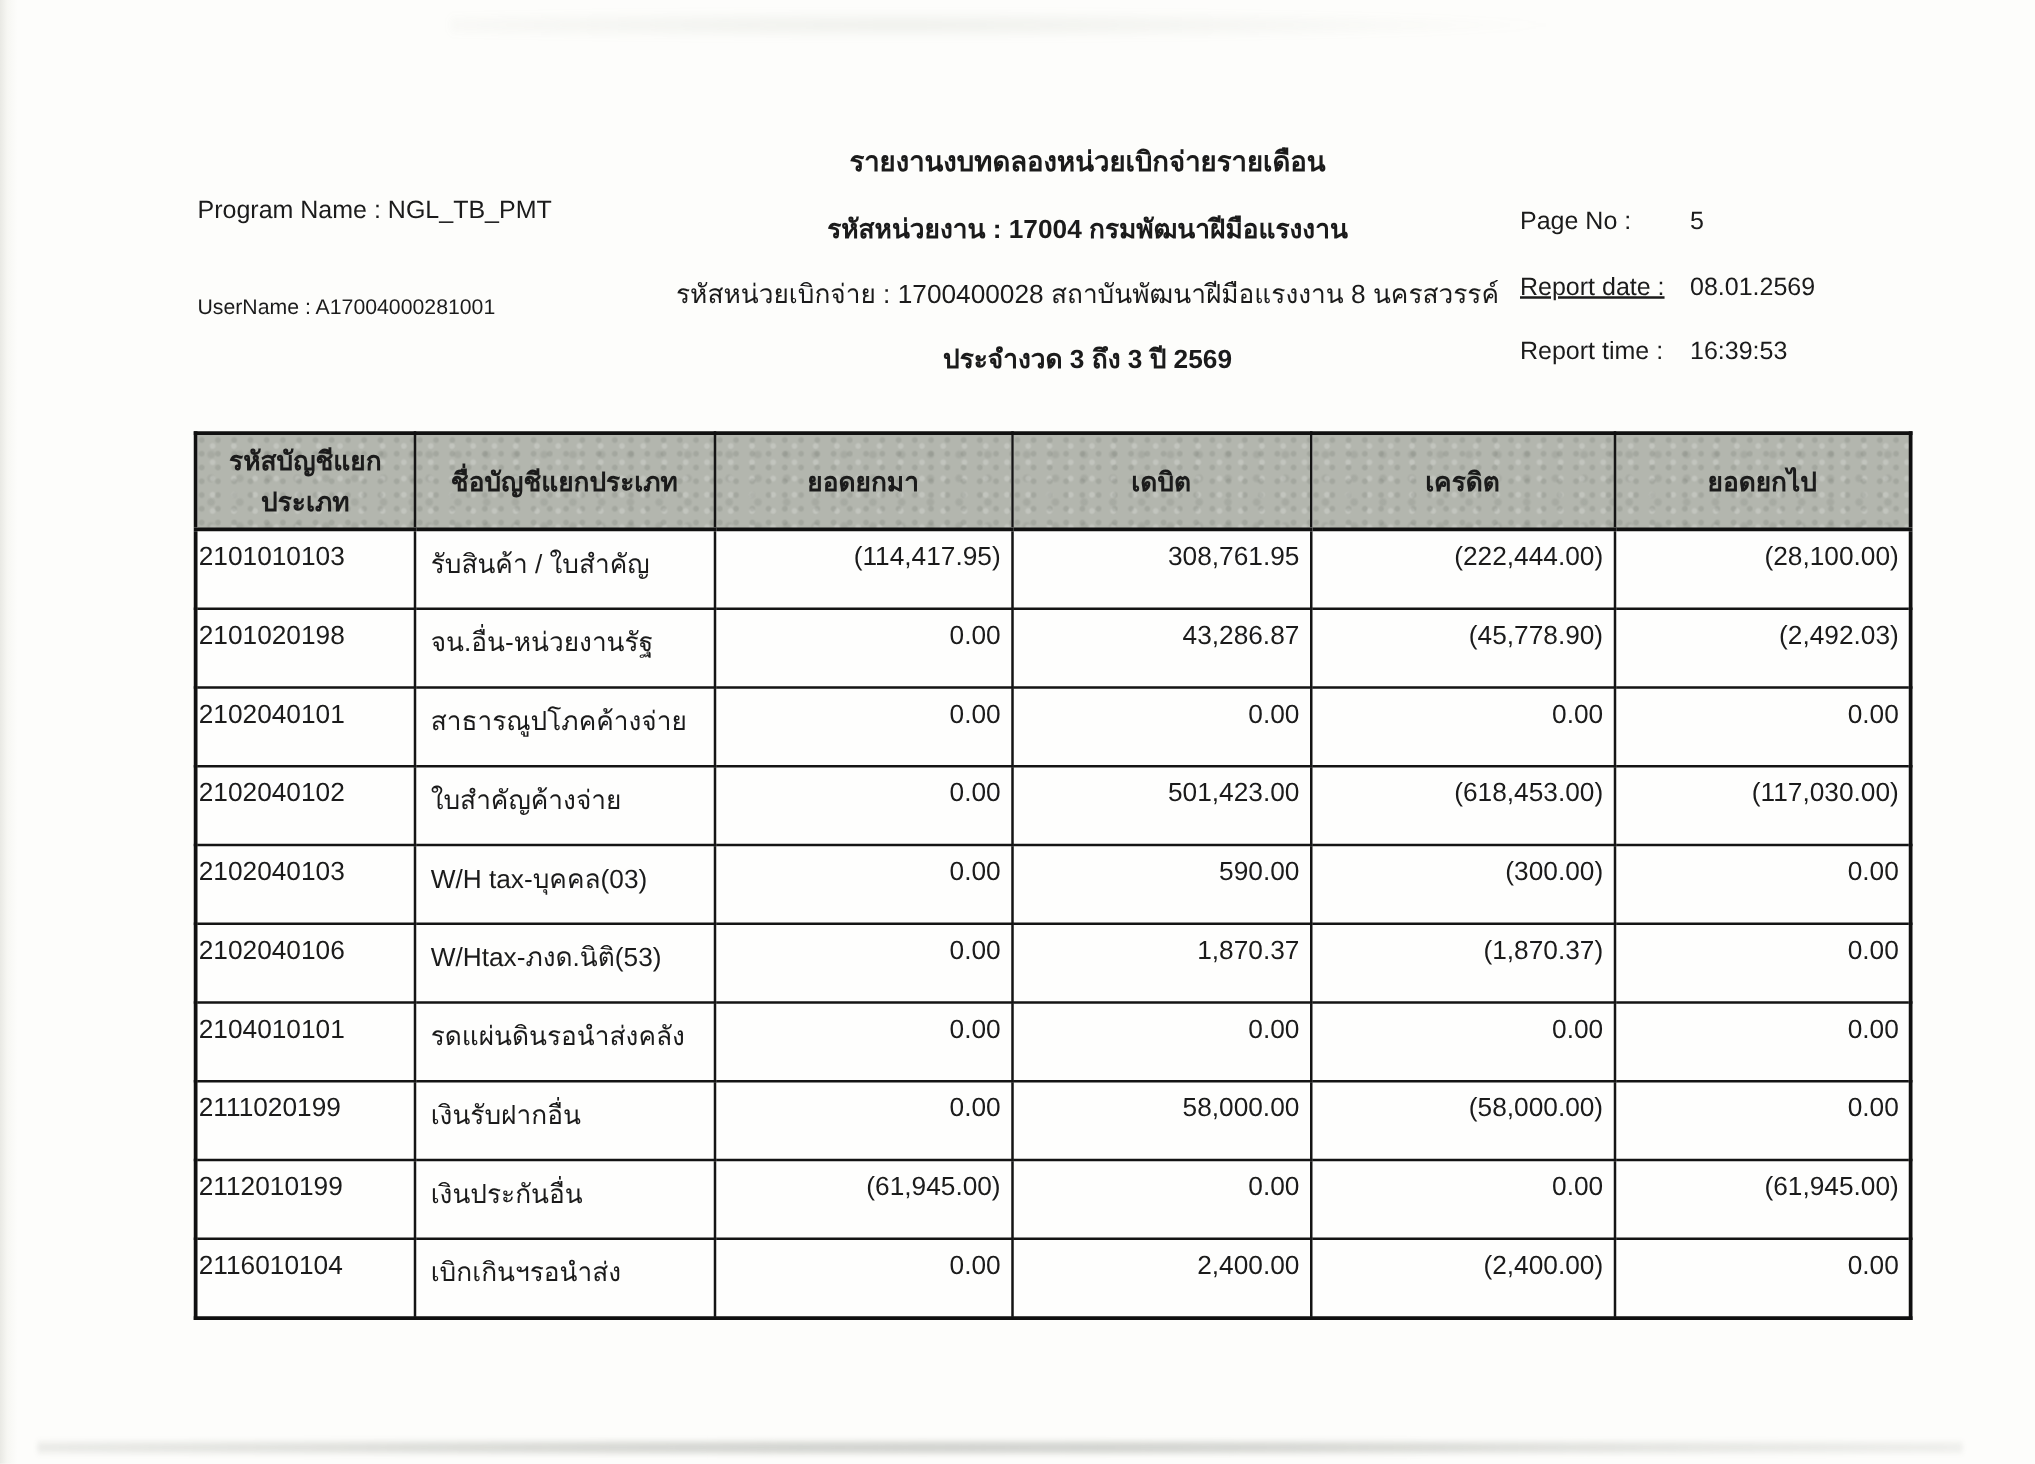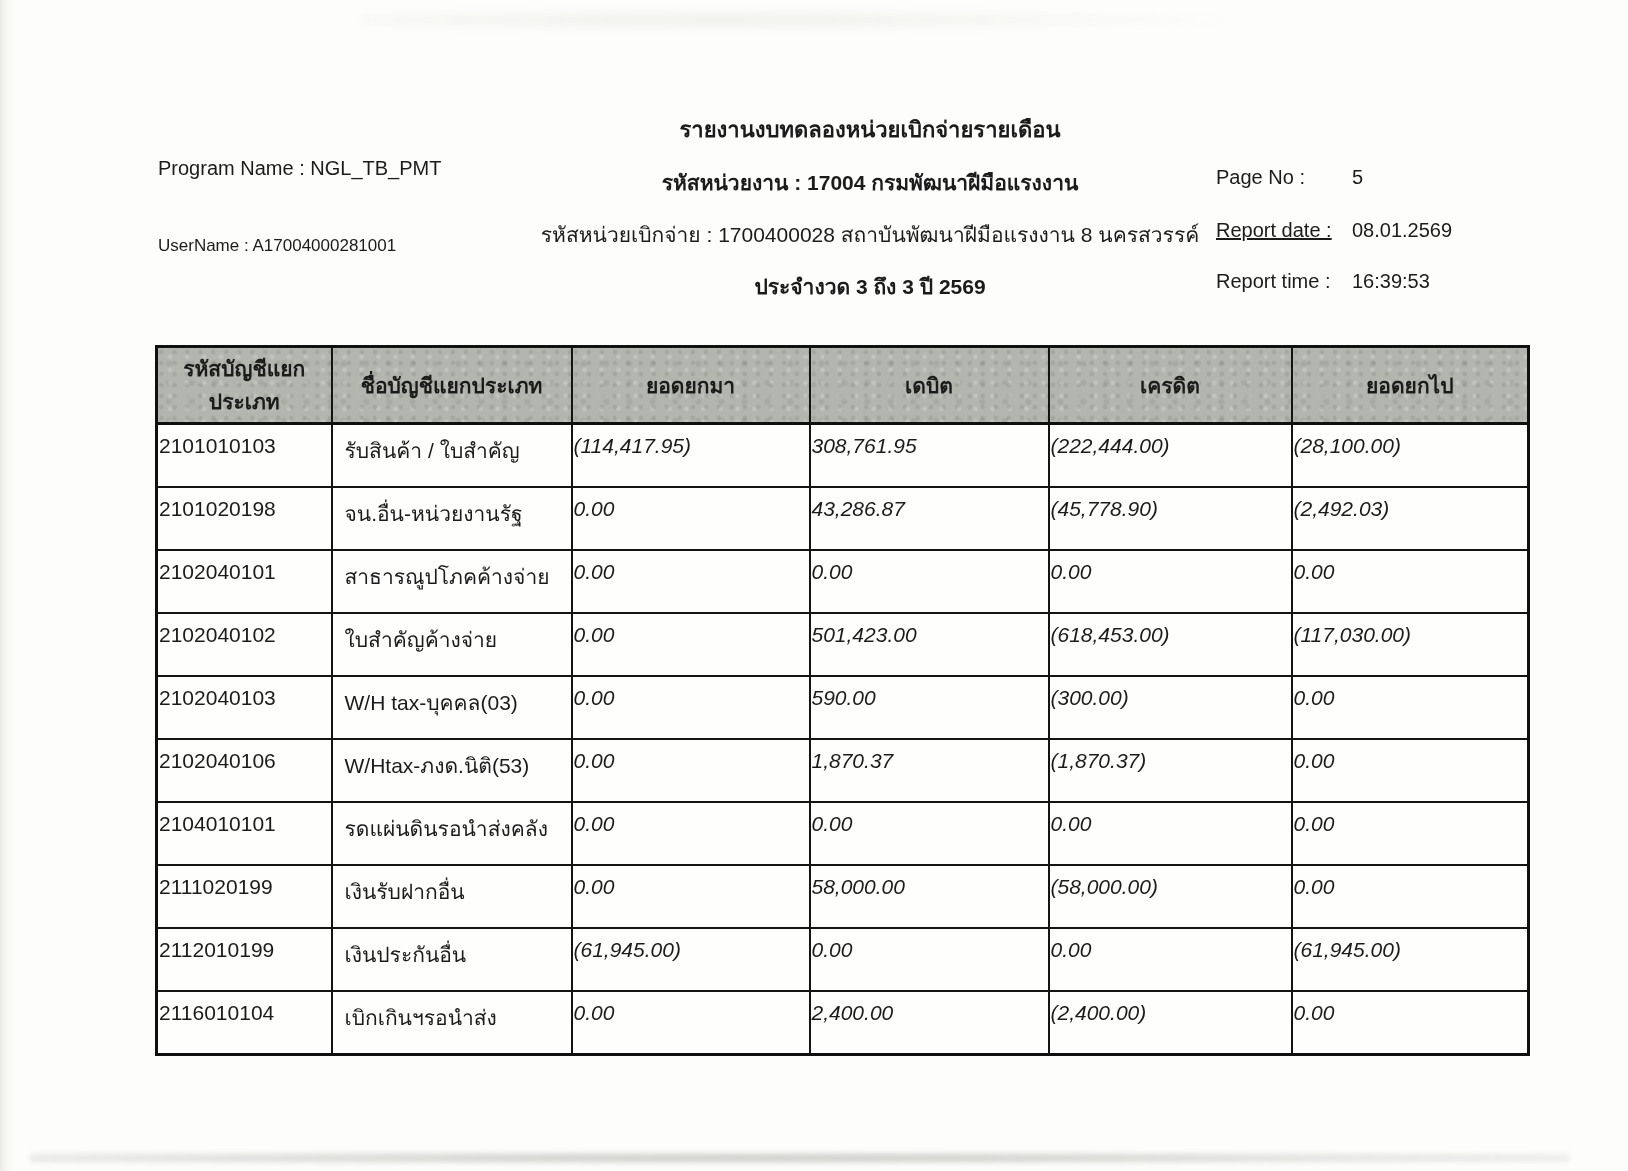--- a/index.html
+++ b/index.html
@@ -75,21 +75,21 @@
     border-bottom:3px solid #101010;
   }
   table.tb tbody td{
     height:51px;
     background:#fefefd;
     vertical-align:top;
     padding-top:9px;
   }
   td.c0{text-align:left;}
   td.c1{text-align:left;padding-left:12px;}
-  td.num{text-align:left;padding-right:8px;font-style:italic;}
+  td.num{text-align:right;padding-right:8px;}
 </style>
 </head>
 <body>
 
 <div class="paper-artifact-top"></div>
 <div class="paper-artifact-bottom"></div>
 
 <div class="hdr title">รายงานงบทดลองหน่วยเบิกจ่ายรายเดือน</div>
 
 <div class="hdr prog">Program Name : NGL_TB_PMT</div>

